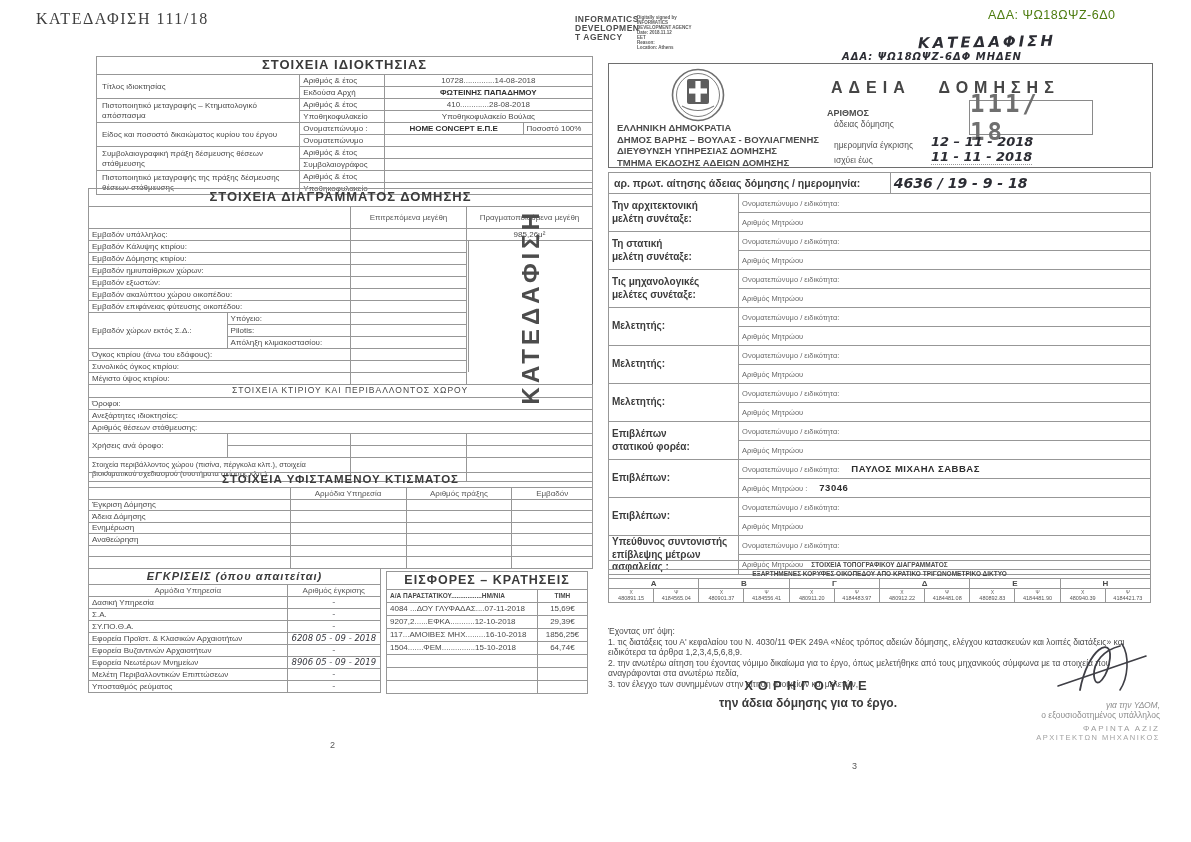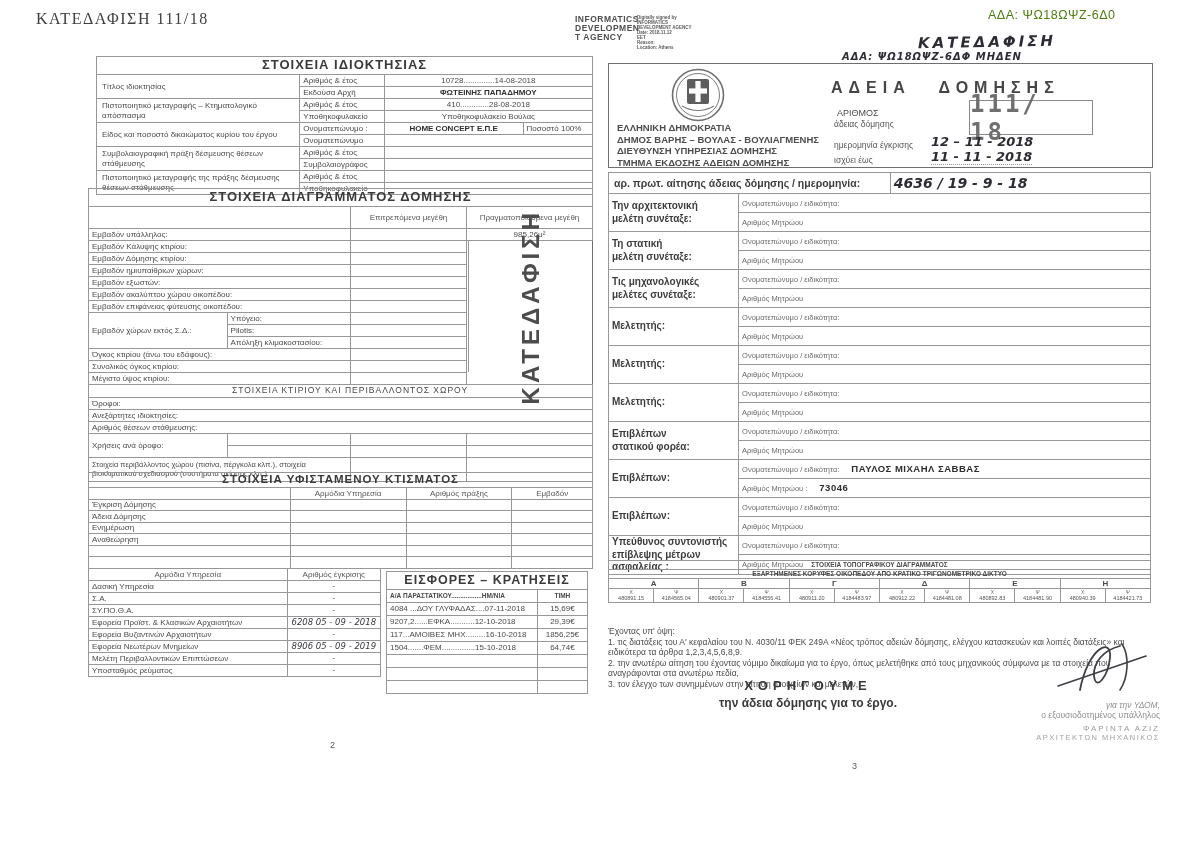--- a/index.html
+++ b/index.html
@@ -51,21 +51,21 @@
   
   #hand-kat{left:918px;top:33px;}
   #hand-ada{left:842px;top:51px;}
   .hand{font-family:"DejaVu Sans",sans-serif;font-style:italic;color:#2c2d34;font-weight:bold;}
   #hand-kat{font-size:15px;letter-spacing:3px;transform:rotate(-1deg);}
   #hand-ada{font-size:10px;letter-spacing:1px;}
   #hdrbox{left:608px;top:63px;width:543px;height:103px;border:1.5px solid #6e6e6e;}
   #authority{left:8px;top:58px;font-size:9.5px;font-weight:bold;color:#4c4c4c;line-height:11.5px;}
   #permit-title{left:222px;top:15px;font-size:16px;font-weight:bold;color:#454545;
                 letter-spacing:6px;word-spacing:18px;}
-  #num-label{left:228px;top:44px;font-size:9px;font-weight:normal;color:#4c4c4c;}
+  #num-label{left:218px;top:44px;font-size:9px;font-weight:bold;color:#4c4c4c;}
   #num-sublabel{left:225px;top:55px;font-size:8.5px;color:#555;}
   #stampbox{left:360px;top:36px;width:122px;height:33px;border:1.5px solid #8a8a8a;
             display:flex;align-items:center;justify-content:center;}
   #stampbox .digits{font-family:"DejaVu Sans Mono",monospace;font-size:24px;font-weight:bold;
                     color:#6f6f6f;letter-spacing:3px;}
   #apprdate-label{left:225px;top:76px;font-size:8.5px;color:#555;}
   #apprdate-val{left:322px;top:70px;font-size:13px;}
   #valid-label{left:225px;top:91px;font-size:8.5px;color:#555;}
   #valid-val{left:322px;top:85px;font-size:13px;border-bottom:1px dotted #9a9a9a;}
   #proto{left:608px;top:172px;width:543px;}
@@ -371,20 +371,23 @@
       </tbody>
   </table>
 
   <table class="abs outer" id="appr">
     <colgroup>
         <col style="width:68%">
         <col style="width:32%">
       </colgroup>
     <tbody>
       <tr>
+          <td class="ttl" colspan="2">ΕΓΚΡΙΣΕΙΣ (όπου απαιτείται)</td>
+        </tr>
+      <tr>
         <td class="hcell">Αρμόδια Υπηρεσία</td>
         <td class="hcell">Αριθμός έγκρισης</td>
       </tr>
     </tbody>
     <tbody>
 
         <tr>
           <td>Δασική Υπηρεσία</td>
           <td class="apprv">-</td>
         </tr>

